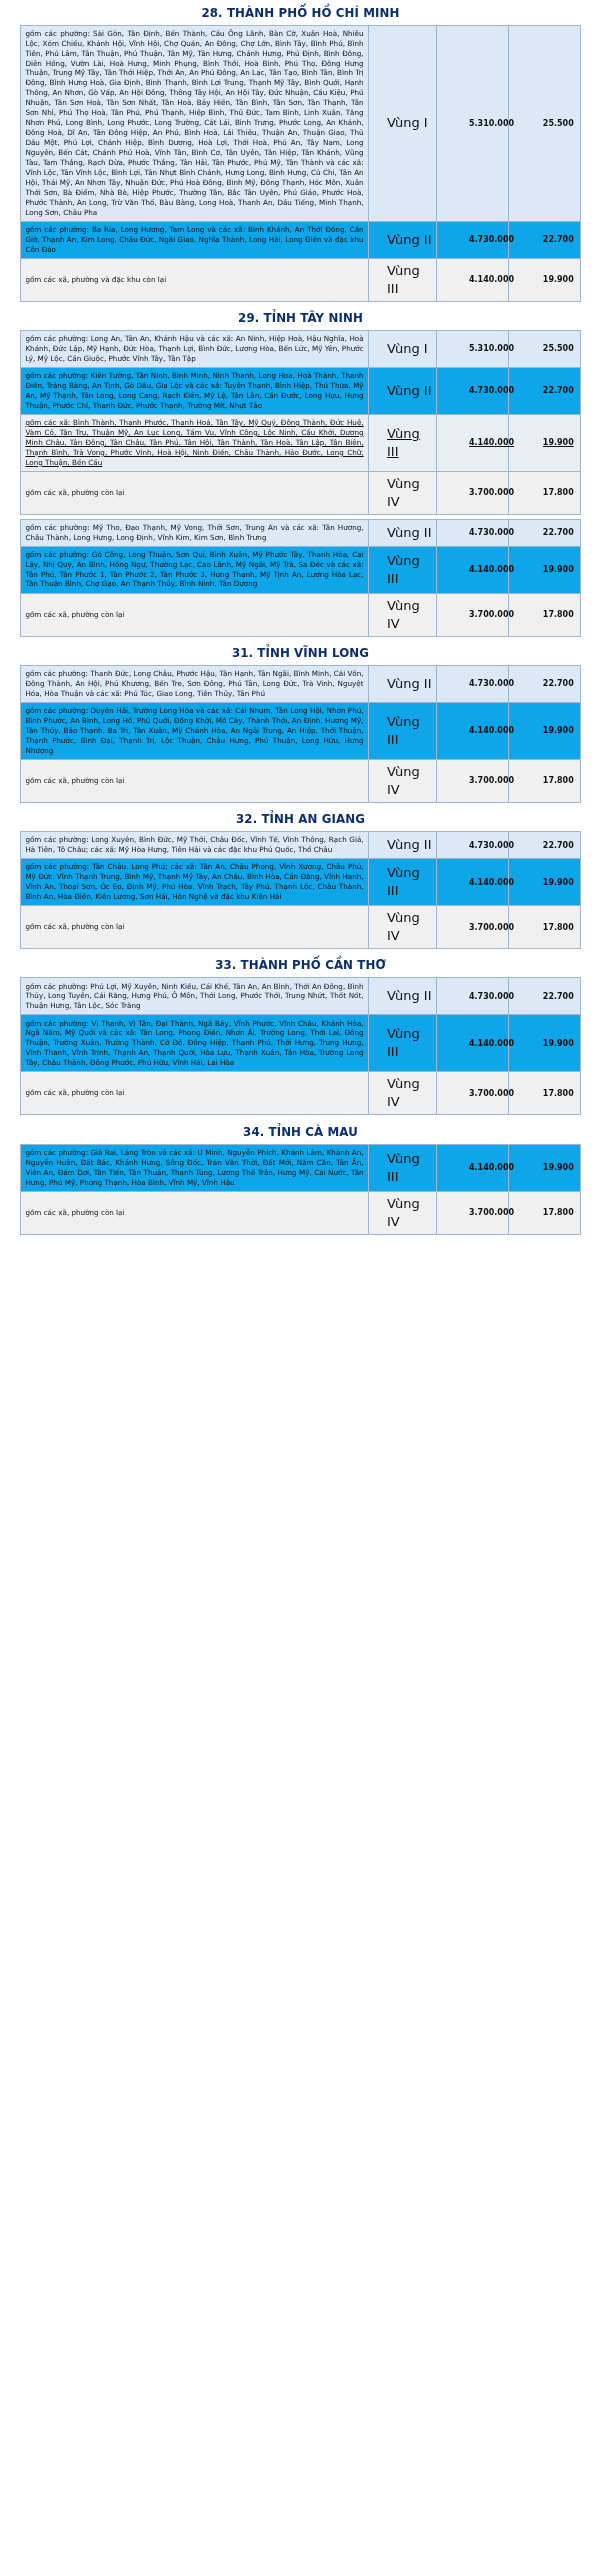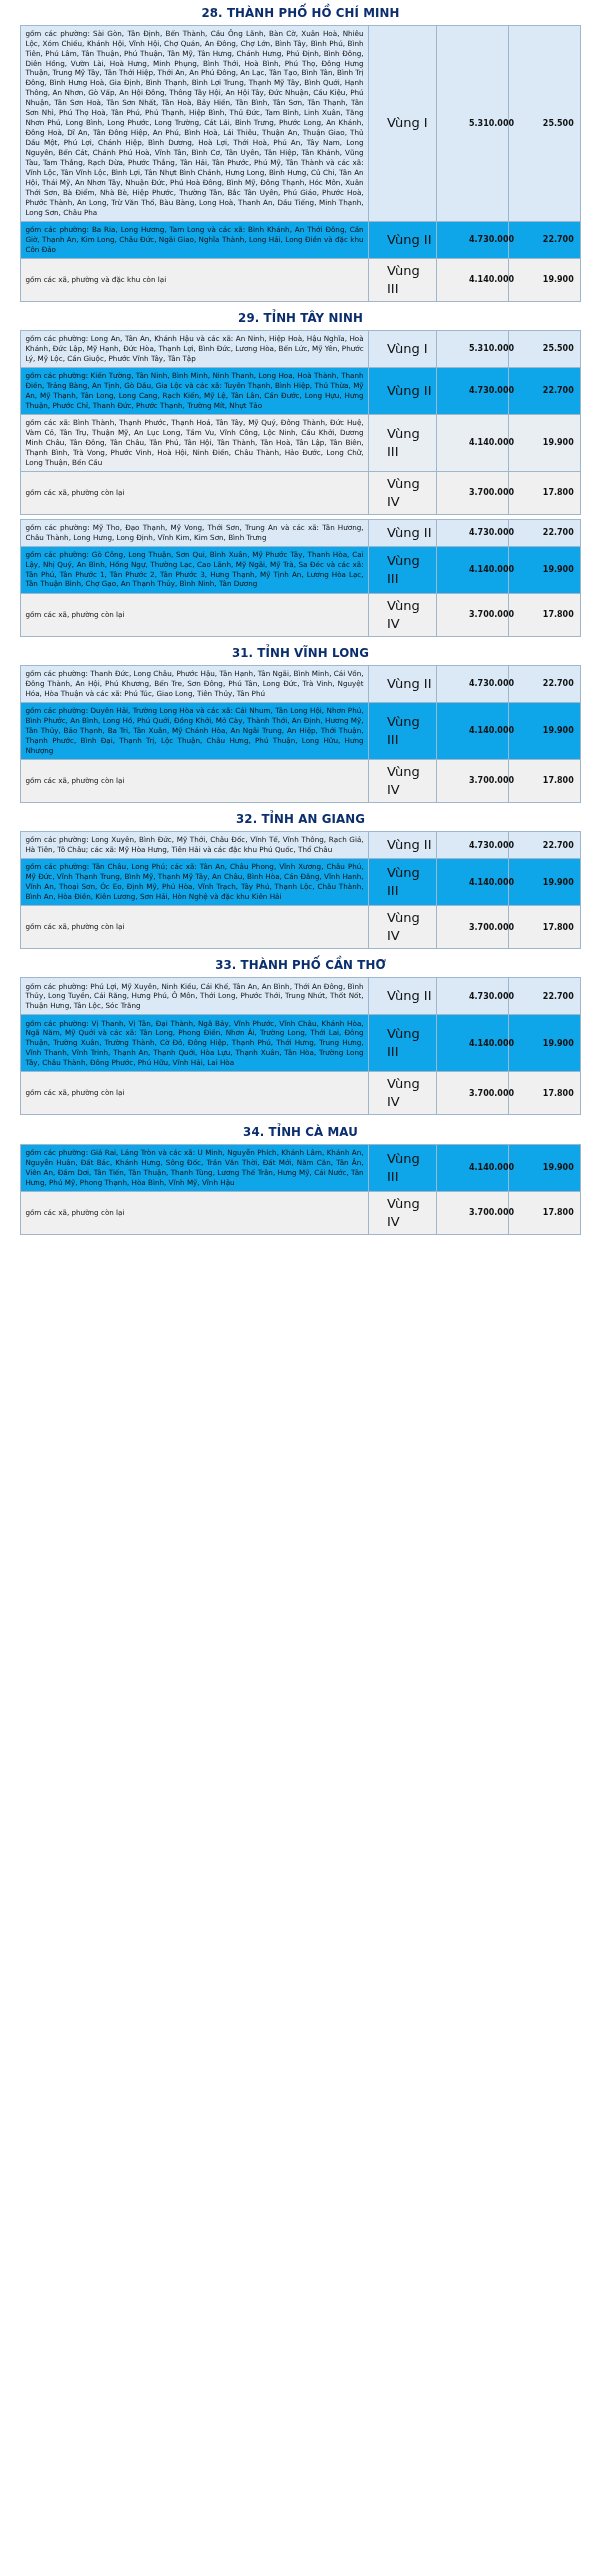--- a/index.html
+++ b/index.html
@@ -35,21 +35,21 @@
     font-size:7.2px;
     line-height:1.38;
     padding:3.1px 4.4px;
   }
   td.desc{text-align:justify;}
   td.zone{font-size:13px;padding-left:18px;}
   td.num{text-align:center;font-weight:bold;font-size:8px;padding-left:32px;}
   tr.r-blue td{background:#dbe9f7;}
   tr.r-white td{background:#0ea5e9;}
   tr.r-grey td{background:#f0f0f0;}
-  tr.r-lgrey td{background:#e9eef3;}
+  tr.r-lgrey td{background:#e9eef3;text-decoration:underline;}
 </style>
 </head>
 <body>
 
 <div class="page" id="root">
     <div class="section">
       <div class="sec-title">28. THÀNH PHỐ HỒ CHÍ MINH</div>
       <table>
         <colgroup>
           <col class="c-desc">

